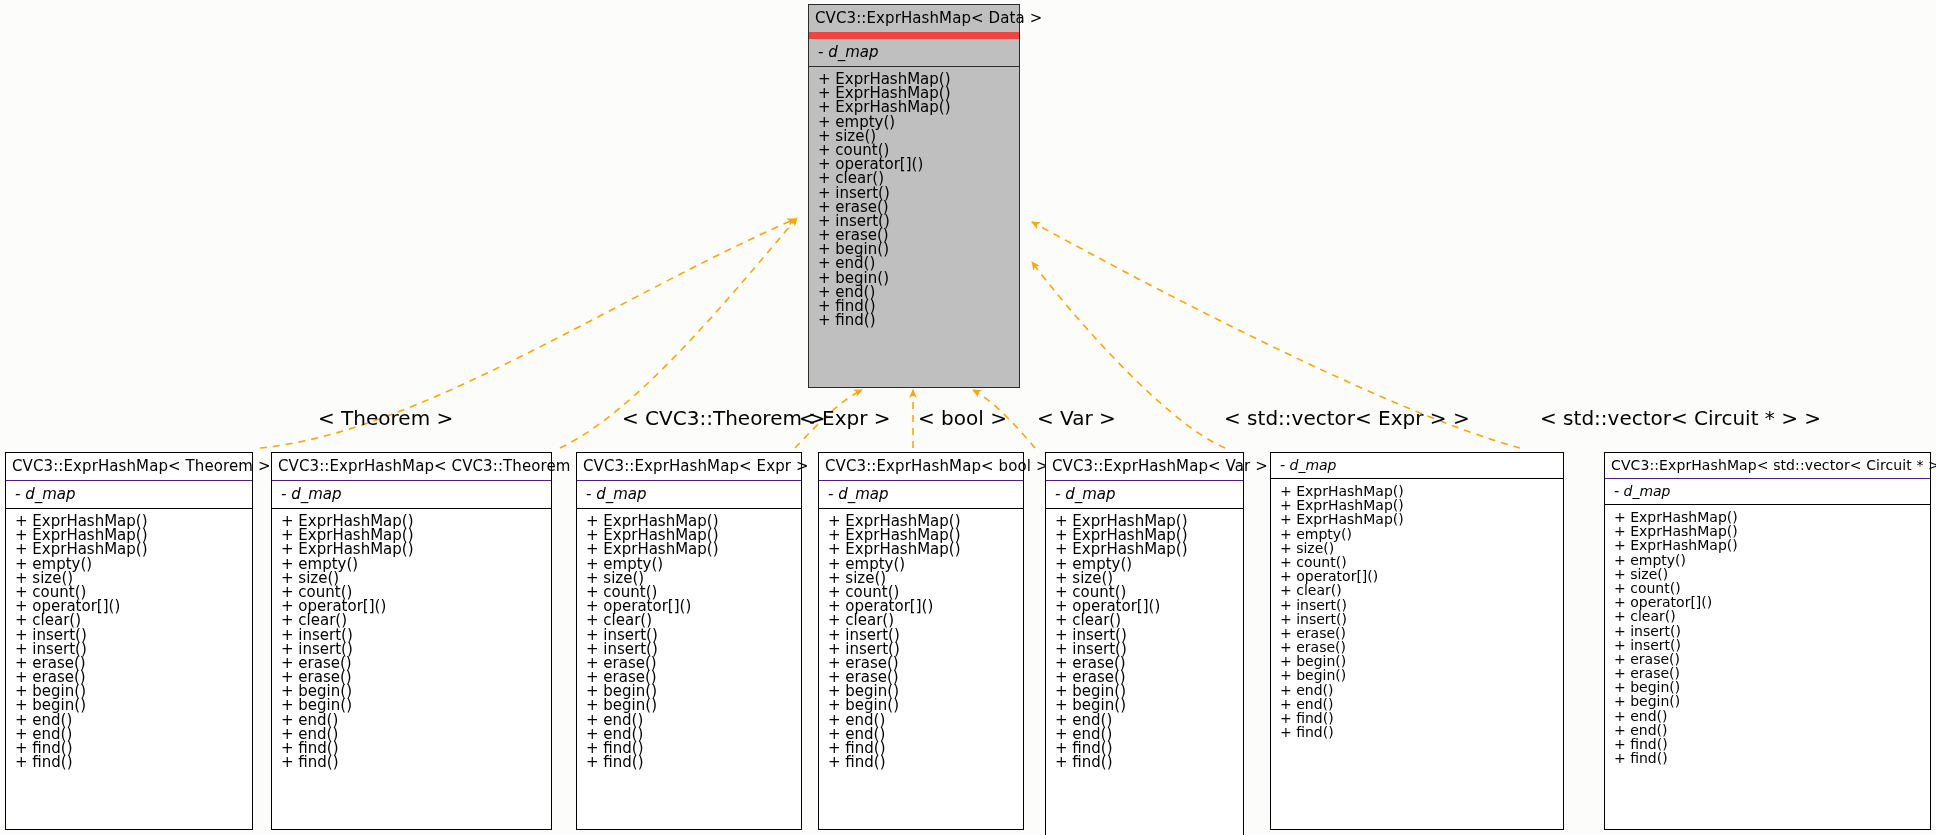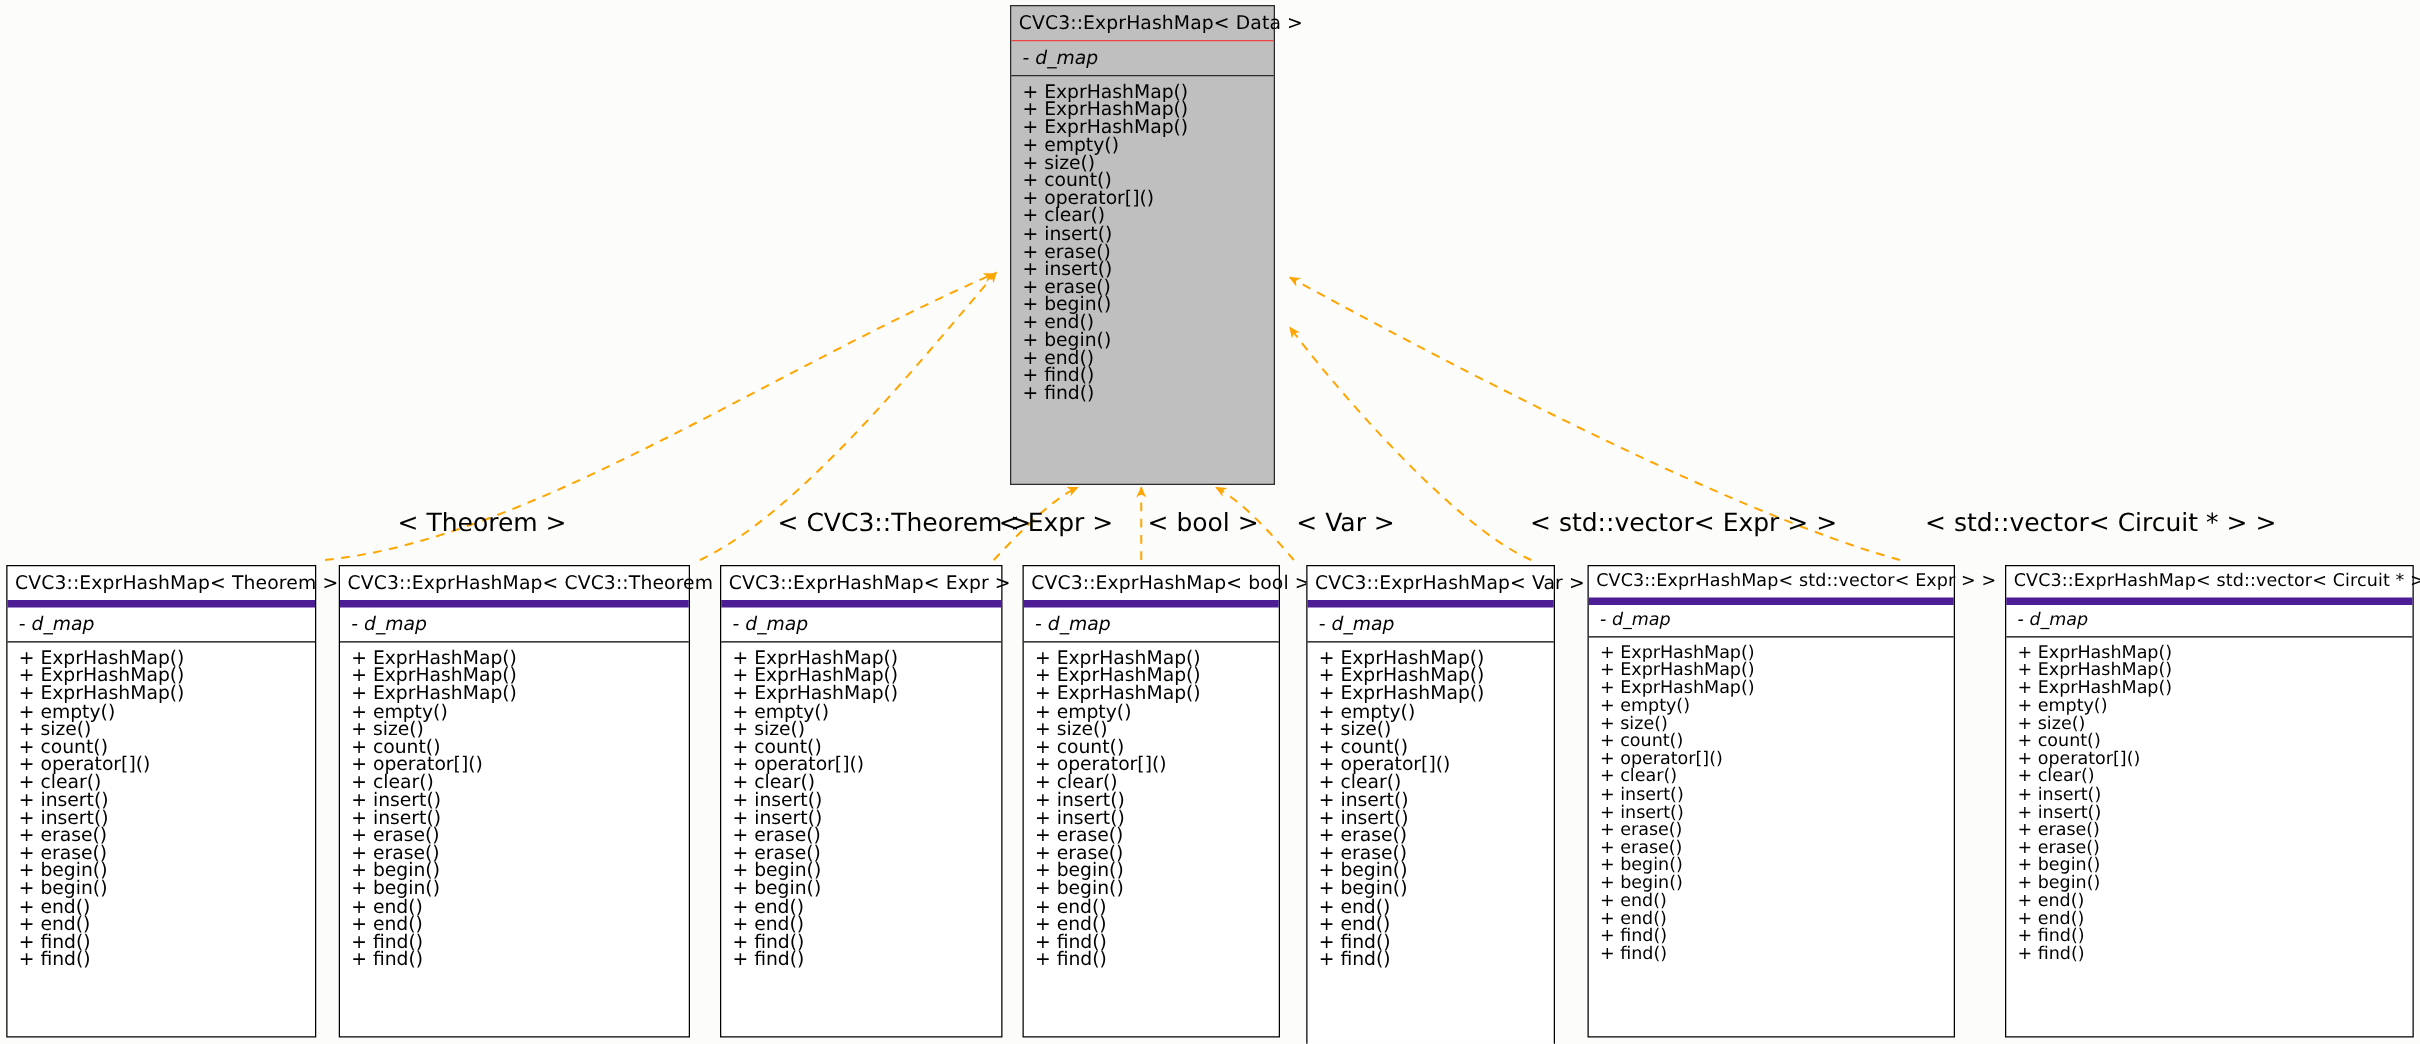--- a/index.html
+++ b/index.html
@@ -36,28 +36,28 @@
     flex-direction: column;
   }
   .uml-box.root {
     background: #bfbfbf;
     border: 1px solid #2b2b2b;
   }
   .uml-title {
     box-sizing: border-box;
     text-align: center;
     padding: 4px 6px 5px 6px;
-    border-bottom: 6px solid #4c1d95;
+    border-bottom: 1px solid #4c1d95;
     font-size: 15px;
     color: #000;
     white-space: nowrap;
     letter-spacing: 0.1px;
   }
   .uml-box.root .uml-title {
-    border-bottom: 1px solid #ef4444;
+    border-bottom: 7px solid #ef4444;
   }
   .uml-attrs {
     box-sizing: border-box;
     padding: 4px 0 5px 9px;
     border-bottom: 1px solid #000;
     font-size: 15px;
     color: #000000;
     white-space: nowrap;
     font-style: italic;
   }
@@ -266,21 +266,20 @@
         <div class="m">+ begin()</div>
         <div class="m">+ begin()</div>
         <div class="m">+ end()</div>
         <div class="m">+ end()</div>
         <div class="m">+ find()</div>
         <div class="m">+ find()</div>
       </div>
   </div>
 
   <div class="uml-box narrow" style="left:1270px; top:452px; width:294px; height:378px;">
-    <div class="uml-title">CVC3::ExprHashMap&lt; std::vector&lt; Expr &gt; &gt;</div>
     <div class="uml-attrs">- d_map</div>
     <div class="uml-methods">
         <div class="m">+ ExprHashMap()</div>
         <div class="m">+ ExprHashMap()</div>
         <div class="m">+ ExprHashMap()</div>
         <div class="m">+ empty()</div>
         <div class="m">+ size()</div>
         <div class="m">+ count()</div>
         <div class="m">+ operator[]()</div>
         <div class="m">+ clear()</div>

